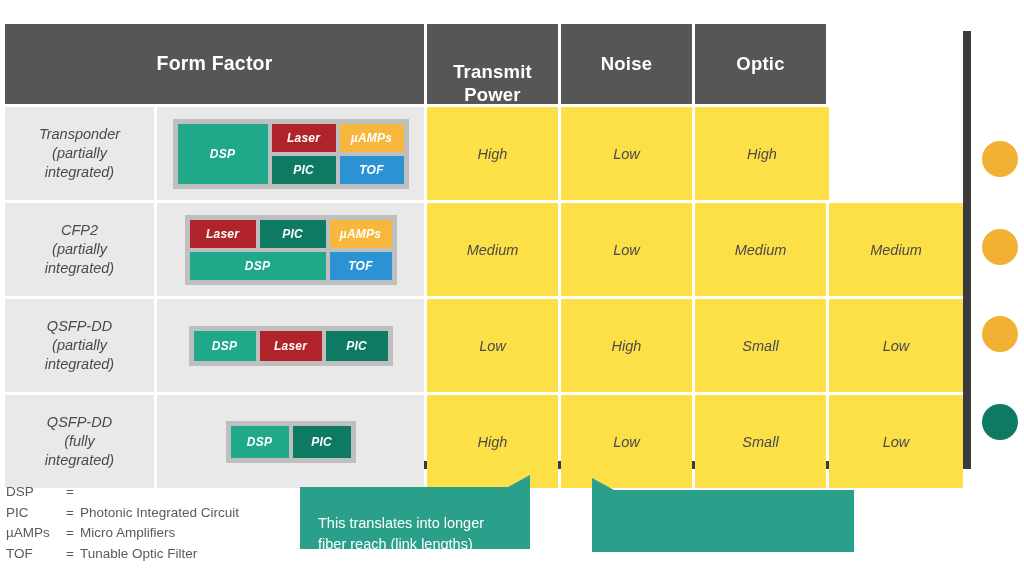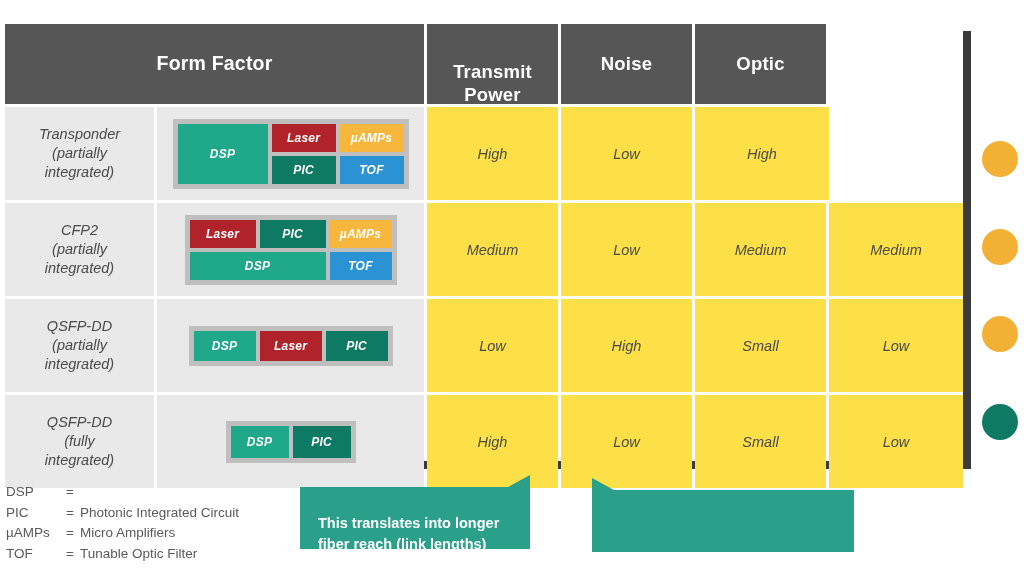--- a/index.html
+++ b/index.html
@@ -75,21 +75,21 @@
   .dot { position: absolute; width: 36px; height: 36px; border-radius: 50%; left: 2px; }
 
   
   .legend { position: absolute; left: 6px; top: 482px; }
   .legend-row { display: flex; font-size: 13.5px; color: #5a5a5a; line-height: 1.52; }
   .legend-key { width: 60px; }
   .legend-eq  { width: 14px; }
   .legend-val { white-space: nowrap; }
 
   
-  .callout { position: absolute; background: #2aa08a; color: #ffffff; font-weight: bold; font-size: 14.5px; line-height: 1.42; }
+  .callout { position: absolute; background: #2aa08a; color: #ffffff; font-weight: normal; font-size: 14.5px; line-height: 1.42; }
   .callout .txt { position: absolute; left: 18px; top: 26px; white-space: pre-line; }
   .notch-tri { position: absolute; top: -12px; width: 22px; height: 12px; background: #2aa08a; }
   .notch-tri.r { right: 0; clip-path: polygon(100% 0, 100% 100%, 0 100%); }
   .notch-tri.l { left: 0;  clip-path: polygon(0 0, 100% 100%, 0 100%); }
 </style>
 </head>
 <body>
 
 <div id="root">
 

